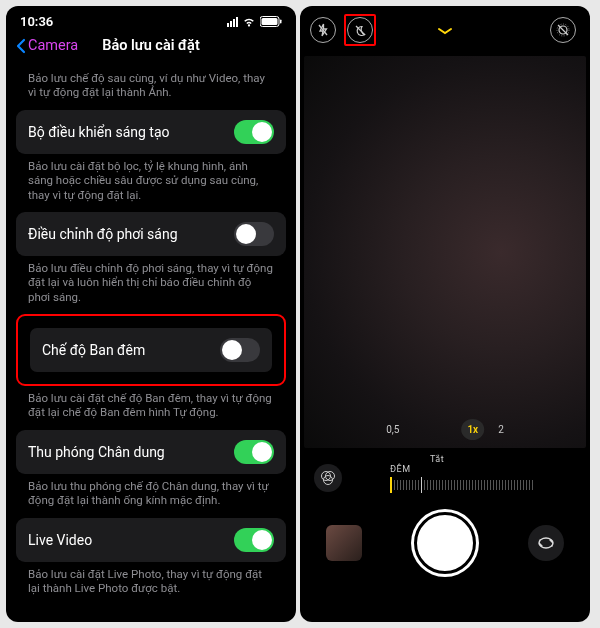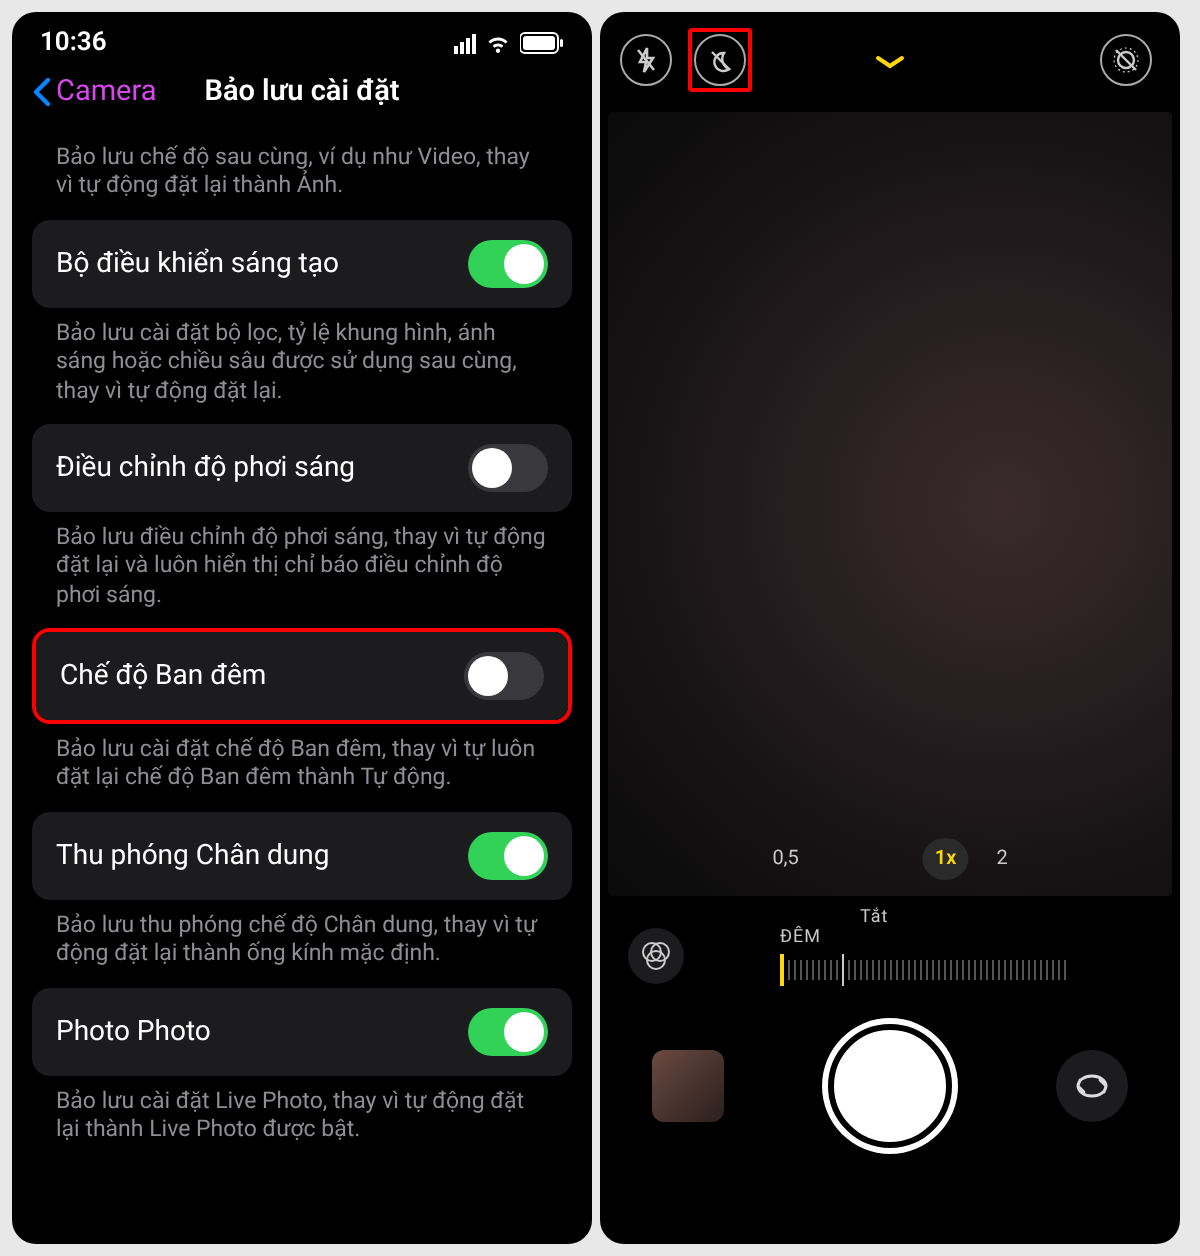--- a/index.html
+++ b/index.html
@@ -22,21 +22,21 @@
   .back svg{margin-right:2px;}
   .title { position:absolute; left:50%; transform:translateX(-50%); font-size:14.5px; font-weight:600; color:#fff; }
   .settings-list { padding:0 10px; }
   .row { background:#1c1c1e; border-radius:9px; padding:10px 12px; display:flex; justify-content:space-between; align-items:center; margin-top:10px; }
   .row-label { font-size:14px; color:#fff; }
   .desc { font-size:11.5px; color:#8e8e93; padding:5px 12px 0; line-height:1.25; }
   .toggle { width:40px; height:24px; border-radius:12px; background:#39393d; position:relative; flex-shrink:0; }
   .toggle .knob { position:absolute; width:20px; height:20px; background:#fff; border-radius:50%; top:2px; left:2px; transition:none; }
   .toggle.on { background:#32d158; }
   .toggle.on .knob { left:18px; }
-  .highlight-red { border:2px solid #ff0000; border-radius:9px; padding:0; margin-top:10px; }
+  .highlight-red { border:2px solid #ff0000; border-radius:9px; padding:12px; margin-top:10px; }
   .highlight-red .row { margin-top:0; border-radius:7px; }
 
   
   .cam-top { display:flex; align-items:center; padding:10px 10px 6px; position:relative; height:44px;}
   .cam-top .left-icons{display:flex; gap:8px; align-items:center;}
   .circ-btn{width:26px;height:26px;border:1.5px solid #aaa;border-radius:50%;display:flex;align-items:center;justify-content:center;}
   .circ-btn svg{display:block;}
   .red-box{border:2px solid #ff0000; padding:1px; border-radius:2px;}
   .chev-down{position:absolute;left:50%;transform:translateX(-50%);}
   .cam-top .right-icon{position:absolute;right:14px;}
@@ -113,30 +113,30 @@
         </div>
         <div class="desc">Bảo lưu điều chỉnh độ phơi sáng, thay vì tự động đặt lại và luôn hiển thị chỉ báo điều chỉnh độ phơi sáng.</div>
         <div class="highlight-red">
           <div class="row">
             <div class="row-label">Chế độ Ban đêm</div>
             <div class="toggle">
               <div class="knob"></div>
             </div>
           </div>
         </div>
-        <div class="desc">Bảo lưu cài đặt chế độ Ban đêm, thay vì tự luôn đặt lại chế độ Ban đêm thành Tự động.</div>
+        <div class="desc">Bảo lưu cài đặt chế độ Ban đêm, thay vì tự động đặt lại chế độ Ban đêm hình Tự động.</div>
         <div class="row">
           <div class="row-label">Thu phóng Chân dung</div>
           <div class="toggle on">
             <div class="knob"></div>
           </div>
         </div>
         <div class="desc">Bảo lưu thu phóng chế độ Chân dung, thay vì tự động đặt lại thành ống kính mặc định.</div>
         <div class="row">
-          <div class="row-label">Photo Photo</div>
+          <div class="row-label">Live Video</div>
           <div class="toggle on">
             <div class="knob"></div>
           </div>
         </div>
         <div class="desc">Bảo lưu cài đặt Live Photo, thay vì tự động đặt lại thành Live Photo được bật.</div>
       </div>
   </div>
 
   <div class="phone">
     <div class="cam-top">

